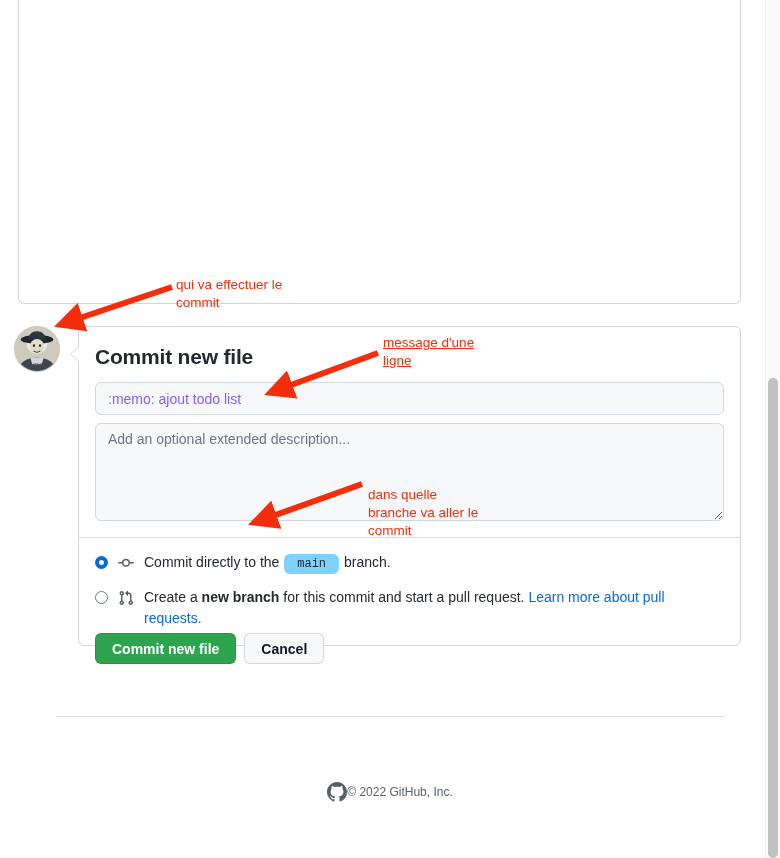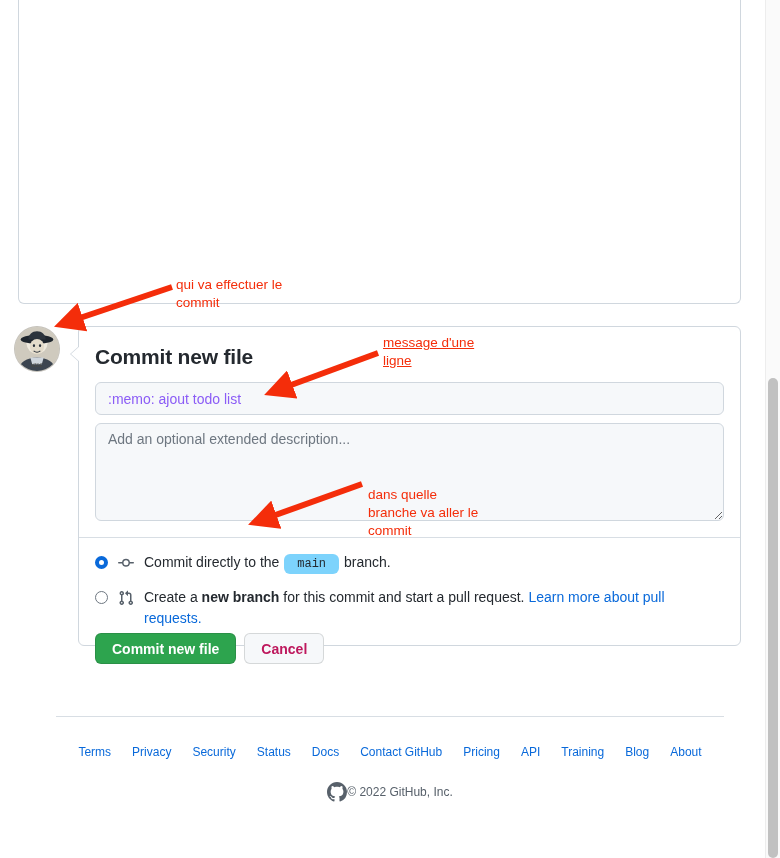--- a/index.html
+++ b/index.html
@@ -170,21 +170,21 @@
     border: 1px solid rgba(27,31,36,.15);
     border-radius: 6px;
     cursor: pointer;
   }
   .btn-cancel {
     height: 31px;
     padding: 0 16px;
     font-size: 14px;
     font-weight: 600;
     font-family: "Liberation Sans", sans-serif;
-    color: #be185d;
+    color: #0f172a;
     background: #f6f8fa;
     border: 1px solid rgba(27,31,36,.15);
     border-radius: 6px;
     cursor: pointer;
   }
 
   
   .footer-rule {
     position: absolute;
     left: 56px; top: 708px;
@@ -308,33 +308,20 @@
       </span>
     </div>
   </div>
 
   <div class="actions">
     <button class="btn-primary">Commit new file</button>
     <button class="btn-cancel">Cancel</button>
   </div>
 
   <hr class="footer-rule">
-  <div class="footer-links">
-    <a href="#">Terms</a>
-    <a href="#">Privacy</a>
-    <a href="#">Security</a>
-    <a href="#">Status</a>
-    <a href="#">Docs</a>
-    <a href="#">Contact GitHub</a>
-    <a href="#">Pricing</a>
-    <a href="#">API</a>
-    <a href="#">Training</a>
-    <a href="#">Blog</a>
-    <a href="#">About</a>
-  </div>
   <div class="footer-copy">
     <span>
       <svg width="20" height="20" viewBox="0 0 16 16" aria-hidden="true">
         <path d="M8 0C3.58 0 0 3.58 0 8c0 3.54 2.29 6.53 5.47 7.59.4.07.55-.17.55-.38 0-.19-.01-.82-.01-1.49-2.01.37-2.53-.49-2.69-.94-.09-.23-.48-.94-.82-1.13-.28-.15-.68-.52-.01-.53.63-.01 1.08.58 1.23.82.72 1.21 1.87.87 2.33.66.07-.52.28-.87.51-1.07-1.78-.2-3.64-.89-3.64-3.95 0-.87.31-1.59.82-2.15-.08-.2-.36-1.02.08-2.12 0 0 .67-.21 2.2.82.64-.18 1.32-.27 2-.27s1.36.09 2 .27c1.53-1.04 2.2-.82 2.2-.82.44 1.1.16 1.92.08 2.12.51.56.82 1.27.82 2.15 0 3.07-1.87 3.75-3.65 3.95.29.25.54.73.54 1.48 0 1.07-.01 1.93-.01 2.2 0 .21.15.46.55.38A8.012 8.012 0 0 0 16 8c0-4.42-3.58-8-8-8Z"></path>
       </svg>
     </span>
     <span>© 2022 GitHub, Inc.</span>
   </div>
 
   <svg class="arrow-layer" xmlns="http://www.w3.org/2000/svg">

